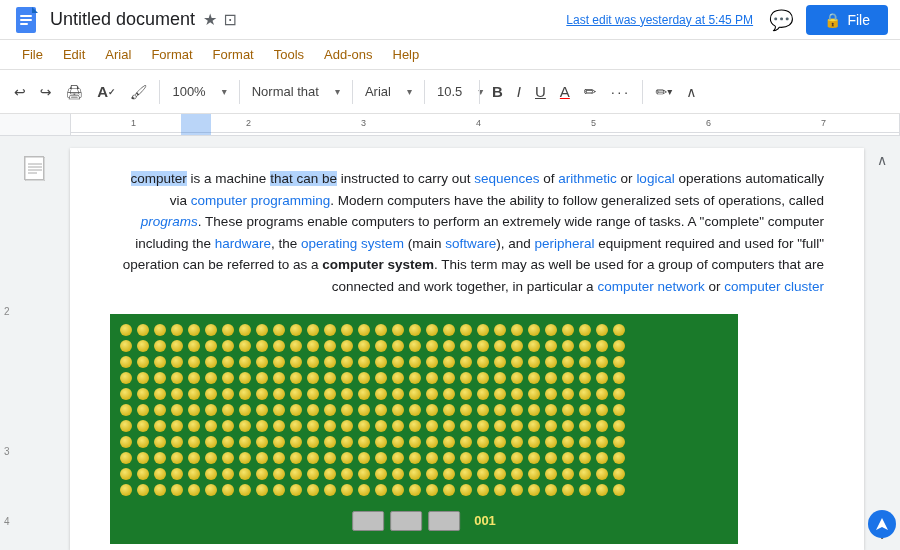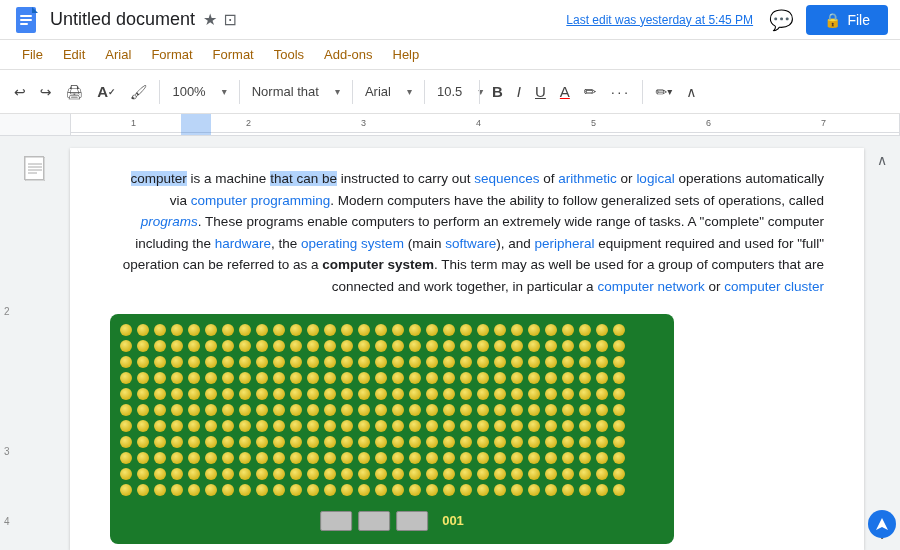--- a/index.html
+++ b/index.html
@@ -108,23 +108,23 @@
     .nav-icon {
       position: absolute; bottom: 12px; right: 8px;
       width: 28px; height: 28px; background: #1a73e8; border-radius: 50%;
       display: flex; align-items: center; justify-content: center; cursor: pointer;
     }
     .nav-icon svg { fill: #fff; }
 
     
     #chip-container {
       margin-top: 16px; margin-left: 0; background: #1a7a2a;
-      border-radius: 8px; padding: 6px;
+      border-radius: 0; padding: 6px;
       display: grid;
-      position: relative; overflow: hidden; width: 564px; height: 230px;
+      position: relative; overflow: hidden; width: 628px; height: 230px;
     }
     .chip-dots-grid {
       display: grid;
       grid-template-columns: repeat(30, 16px);
       grid-template-rows: repeat(13, 15px);
       gap: 1px; padding: 4px;
     }
     .dot {
       width: 12px; height: 12px; border-radius: 50%;
       background: radial-gradient(circle at 40% 35%, #f5e56b, #c8a400);

